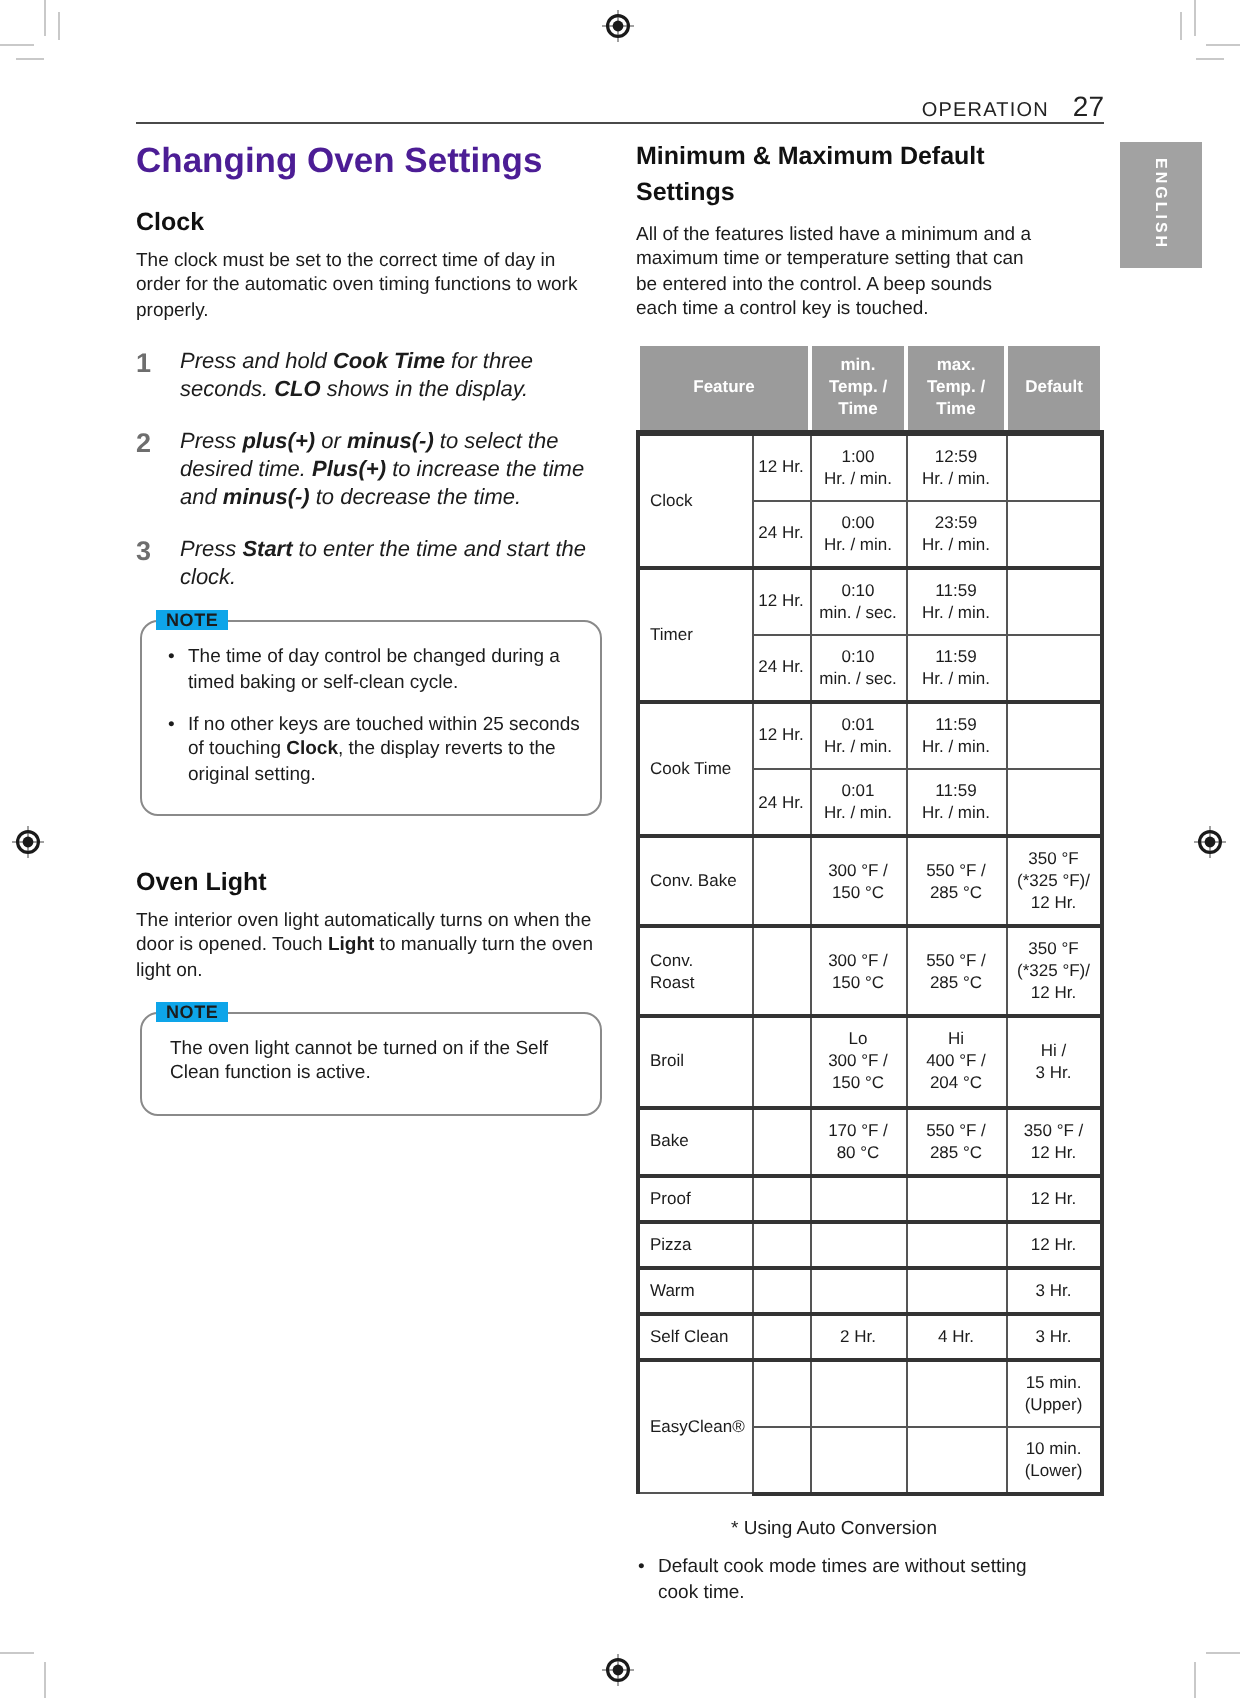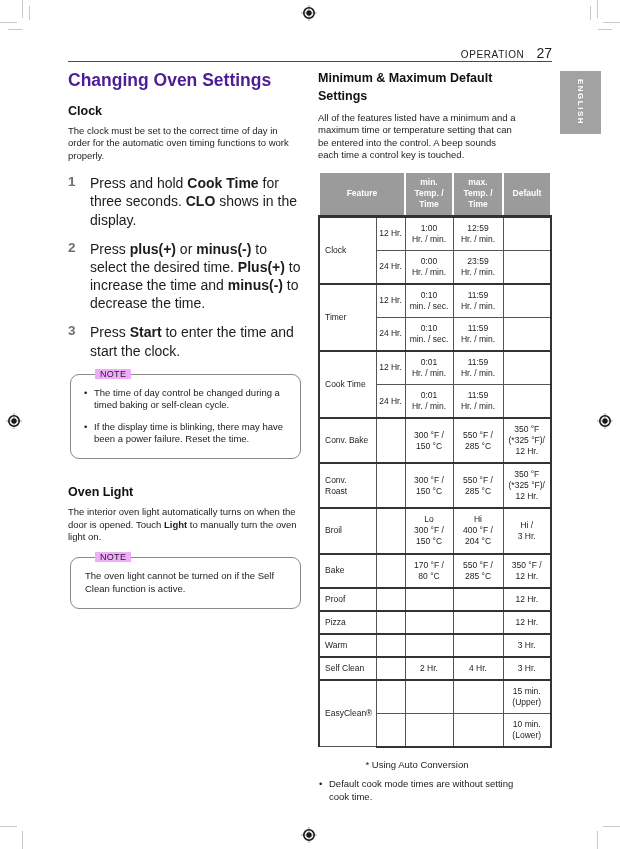--- a/index.html
+++ b/index.html
@@ -22,26 +22,26 @@
   .col-right{position:absolute;left:318px;top:70px;width:198px;}
 
   h1.title{font-size:17.5px;line-height:1.15;margin:0 0 14px;font-weight:bold;color:#4c1d95;}
   h2.sec{font-size:12.5px;margin:0 0 7px;font-weight:bold;color:#111;}
   h2.sec2{font-size:12.5px;line-height:1.4;margin:0 0 7px;font-weight:bold;color:#111;}
   p.body{font-size:9.5px;line-height:1.3;margin:0 0 10px;}
 
   .steps{margin-top:12px;}
   .step{display:flex;margin:0 0 11px;}
   .step-num{width:22px;flex:none;font-weight:bold;font-size:13.5px;color:#6e6e6e;line-height:1;padding-top:1px;}
-  .step-text{font-size:14px;line-height:1.3;}
+  .step-text{font-size:11px;line-height:1.3;font-style:italic;}
 
   .notebox{position:relative;border:1px solid #8a8a8a;border-radius:9px;
            padding:12px 10px 4px 12px;margin:14px 0 0 2px;}
-  .note-label{position:absolute;top:-6px;left:24px;background:#f0abfc;padding:0 5px;
-              font-size:9px;font-weight:normal;letter-spacing:.3px;}
+  .note-label{position:absolute;top:-6px;left:7px;background:#0ea5e9;padding:0 5px;
+              font-size:9px;font-weight:bold;letter-spacing:.3px;}
   .note-item{font-size:9.5px;line-height:1.3;margin:0 0 9px;padding-left:11px;position:relative;}
   .note-item::before{content:"\2022";position:absolute;left:1px;}
   .note-plain{font-size:9.5px;line-height:1.3;margin:0 0 9px;padding-left:2px;}
 
   .ovenlight{margin-top:26px;}
 
   
   table.spec{border-collapse:collapse;width:234px;margin-top:5px;table-layout:fixed;}
   .spec th{background:#9b9b9b;color:#fff;font-size:8.5px;font-weight:bold;border:2px solid #fff;
            padding:4px 1px;text-align:center;vertical-align:middle;line-height:1.3;white-space:pre-line;}
@@ -144,21 +144,21 @@
       </div>
       <div class="step">
         <div class="step-num">3</div>
         <div class="step-text">Press <b>Start</b> to enter the time and start the clock.</div>
       </div>
     </div>
 
     <div class="notebox">
       <div class="note-label">NOTE</div>
       <div class="note-item">The time of day control be changed during a timed baking or self-clean cycle.</div>
-      <div class="note-item">If the display time is blinking, there may have been a power failure. Reset the time.</div>
+      <div class="note-item">If no other keys are touched within 25 seconds of touching <b>Clock</b>, the display reverts to the original setting.</div>
     </div>
 
     <div class="ovenlight">
       <h2 class="sec">Oven Light</h2>
       <p class="body">The interior oven light automatically turns on when the door is opened. Touch <b>Light</b> to manually turn the oven light on.</p>
     </div>
 
     <div class="notebox">
       <div class="note-label">NOTE</div>
       <div class="note-plain">The oven light cannot be turned on if the Self Clean function is active.</div>

